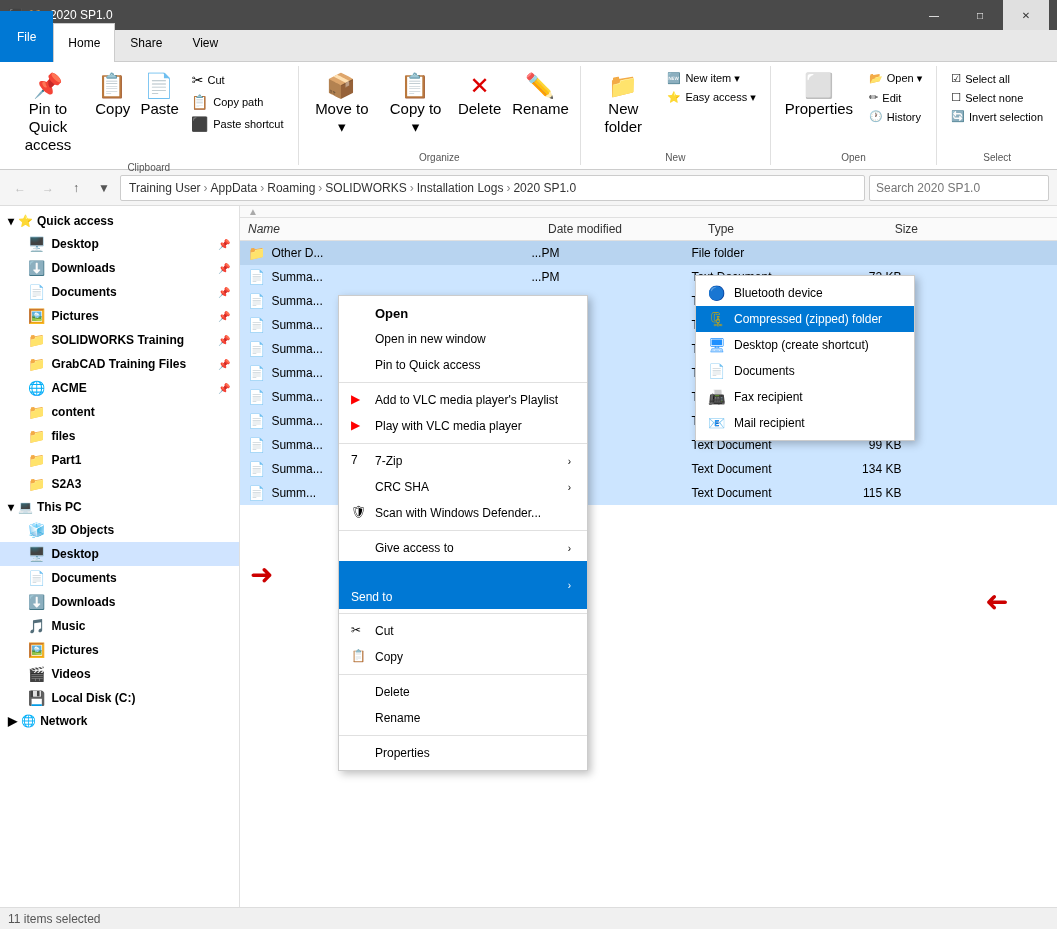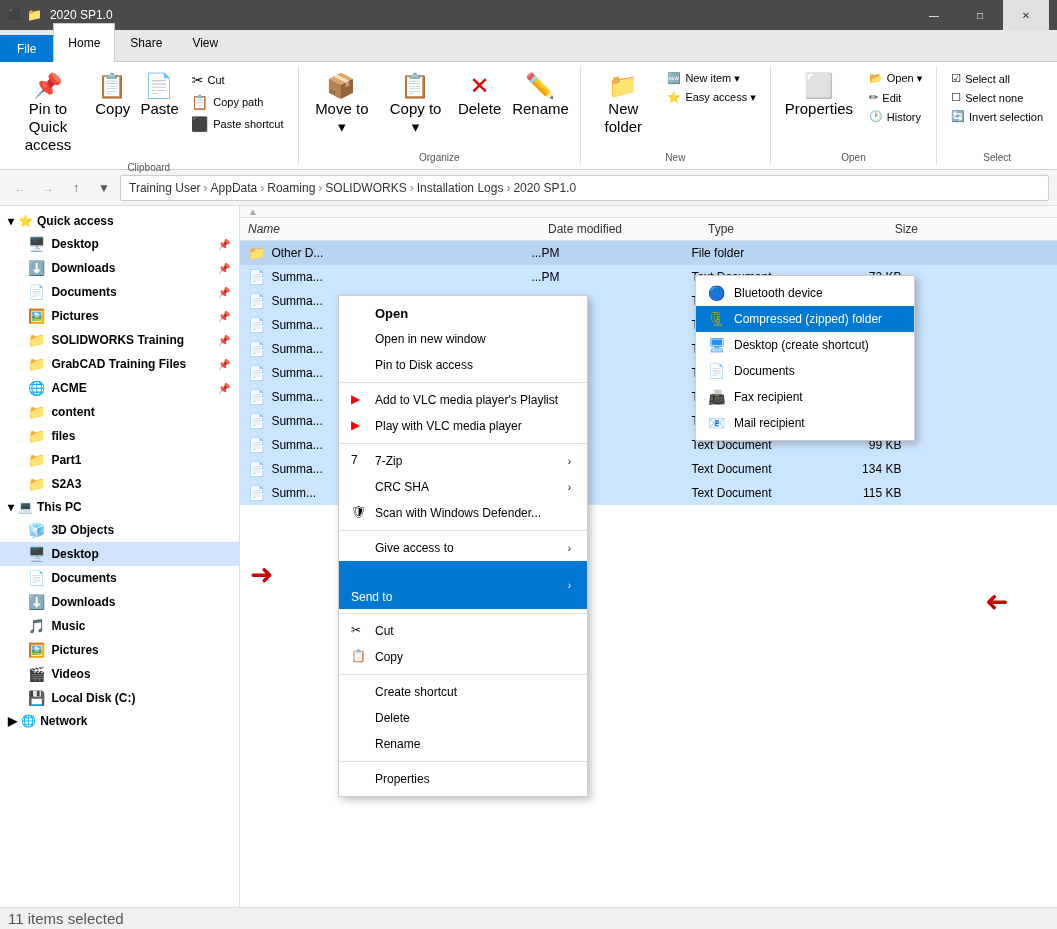--- a/index.html
+++ b/index.html
@@ -37,21 +37,21 @@
       margin-bottom: -1px;
     }
     .ribbon-tab.active {
       background: white;
       border-color: #ccc;
       border-bottom-color: white;
     }
     .ribbon-tab.file-tab {
       background: #0078d4;
       color: white;
-      padding: 6px 16px;
+      padding: 18px 16px;
     }
 
     
     .ribbon {
       height: 108px;
       background: white;
       border-bottom: 1px solid #ccc;
       display: flex;
       align-items: stretch;
       padding: 4px 0;
@@ -221,21 +221,21 @@
     .file-icon { font-size: 14px; margin-right: 6px; }
 
     
     .status-bar {
       height: 22px;
       background: #f0f0f0;
       border-top: 1px solid #ddd;
       display: flex;
       align-items: center;
       padding: 0 8px;
-      font-size: 15px;
+      font-size: 12px;
       color: #555;
     }
 
     
     .context-menu {
       position: absolute;
       top: 295px;
       left: 338px;
       background: white;
       border: 1px solid #ccc;
@@ -434,20 +434,21 @@
     <span class="path-segment">AppData</span>
     <span class="path-sep">›</span>
     <span class="path-segment">Roaming</span>
     <span class="path-sep">›</span>
     <span class="path-segment">SOLIDWORKS</span>
     <span class="path-sep">›</span>
     <span class="path-segment">Installation Logs</span>
     <span class="path-sep">›</span>
     <span class="path-segment current">2020 SP1.0</span>
   </div>
+  <input class="search-box" placeholder="Search 2020 SP1.0" type="text" style="">
 </div>
 
 <div class="main-area">
 
   <div class="sidebar">
 
     <div class="sidebar-section-header">
       <span>▾</span>
       <span style="color:#d4a800;">⭐</span>
       <span>Quick access</span>
@@ -654,21 +655,21 @@
   </div>
   <div class="ctx-item">
     <div class="ctx-item-left">
       <span class="ctx-icon"></span>
       <span>Open in new window</span>
     </div>
   </div>
   <div class="ctx-item">
     <div class="ctx-item-left">
       <span class="ctx-icon"></span>
-      <span>Pin to Disk access</span>
+      <span>Pin to Quick access</span>
     </div>
   </div>
   <div class="ctx-separator"></div>
   <div class="ctx-item">
     <div class="ctx-item-left">
       <span class="ctx-icon" style="color:#f00;">▶</span>
       <span>Add to VLC media player's Playlist</span>
     </div>
   </div>
   <div class="ctx-item">
@@ -720,26 +721,20 @@
       <span>Cut</span>
     </div>
   </div>
   <div class="ctx-item">
     <div class="ctx-item-left">
       <span class="ctx-icon">📋</span>
       <span>Copy</span>
     </div>
   </div>
   <div class="ctx-separator"></div>
-  <div class="ctx-item">
-    <div class="ctx-item-left">
-      <span class="ctx-icon"></span>
-      <span>Create shortcut</span>
-    </div>
-  </div>
   <div class="ctx-item">
     <div class="ctx-item-left">
       <span class="ctx-icon"></span>
       <span>Delete</span>
     </div>
   </div>
   <div class="ctx-item">
     <div class="ctx-item-left">
       <span class="ctx-icon"></span>
       <span>Rename</span>

